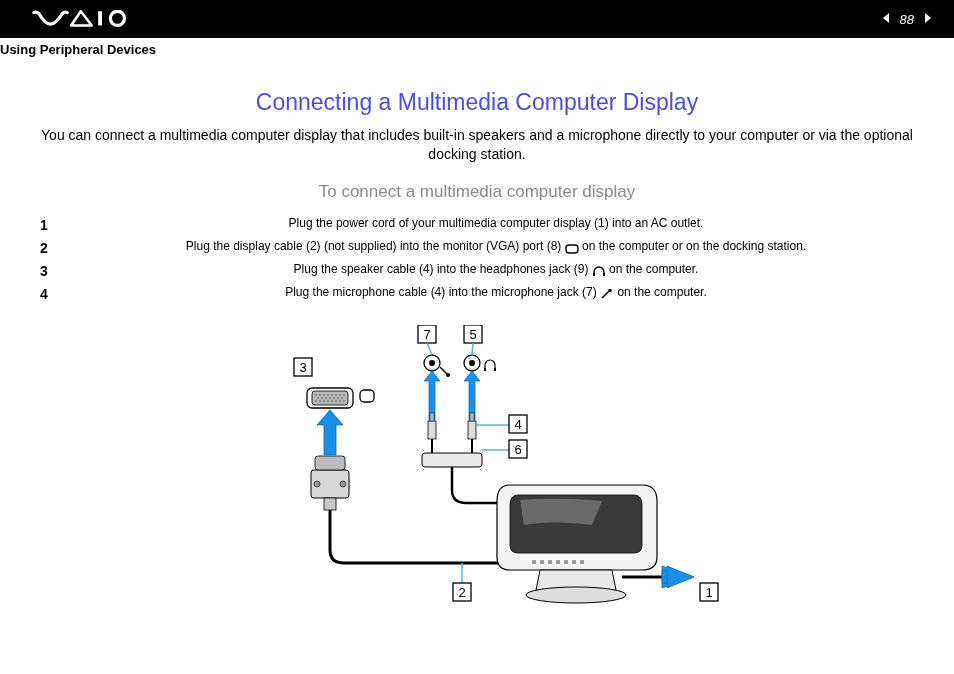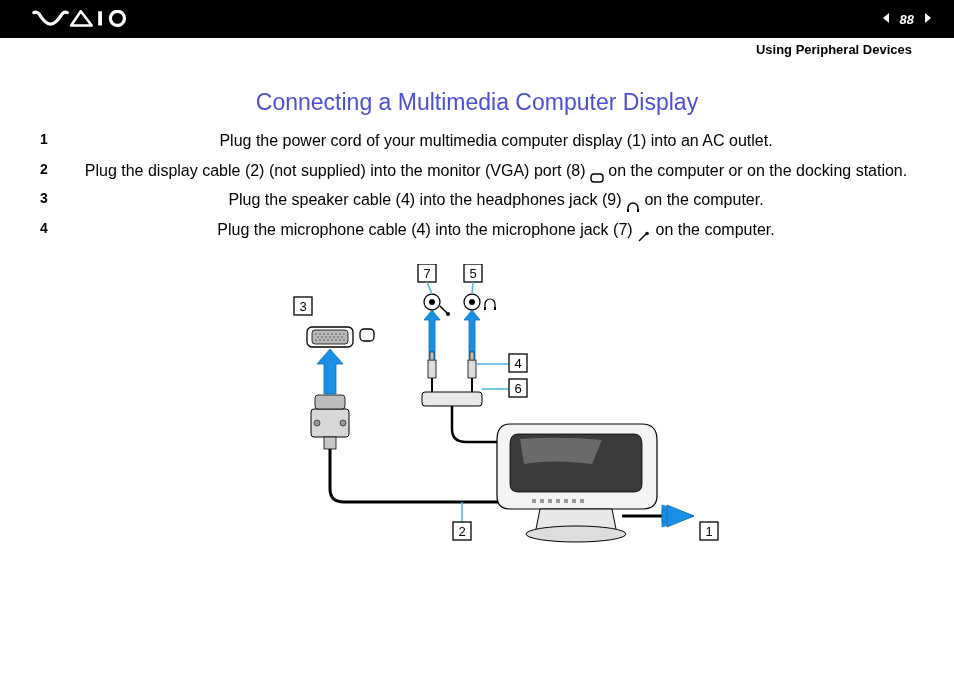--- a/index.html
+++ b/index.html
@@ -24,23 +24,23 @@
   .header-right {
     display: flex;
     align-items: center;
     gap: 8px;
   }
   .nav-prev, .nav-next {
     color: #fff;
     font-size: 12px;
     cursor: pointer;
   }
-  .page-num { color: #fff; font-style: italic; font-weight: bold; font-size: 13px; }
+  .page-num { color: #fff; font-style: italic; font-weight: normal; font-size: 13px; }
   .breadcrumb {
-    text-align: right;
+    text-align: left;
     font-size: 13px;
     font-weight: bold;
     padding: 4px 42px 2px 0;
     color: #000;
   }
   .content { padding: 30px 40px 10px 40px; text-align: center; }
   .title {
     color: #4b4fd5;
     font-size: 23px;
     font-weight: normal;
@@ -53,21 +53,21 @@
   }
   .subtitle {
     color: #8a8a8a;
     font-size: 17px;
     font-weight: normal;
     margin-bottom: 10px;
   }
   ol.steps {
     list-style: none;
     counter-reset: step;
-    font-size: 16px;
+    font-size: 12px;
     margin-top: 12px;
   }
   ol.steps li {
     counter-increment: step;
     padding-left: 38px;
     position: relative;
     line-height: 1.6;
     margin-bottom: 4px;
   }
   ol.steps li::before {
@@ -110,20 +110,22 @@
           <path d="M3 1 L9 6 L3 11 Z" fill="#fff"></path>
         </svg>
     </span>
   </div>
 </div>
 
 <div class="breadcrumb">Using Peripheral Devices</div>
 
 <div class="content">
   <h1 class="title">Connecting a Multimedia Computer Display</h1>
+  <p class="intro">You can connect a multimedia computer display that includes built-in speakers and a microphone directly to your computer or via the optional docking station.</p>
+  <h2 class="subtitle">To connect a multimedia computer display</h2>
 
   <ol class="steps">
     <li>
       <span>Plug the power cord of your multimedia computer display (1) into an AC outlet.</span>
     </li>
     <li>
       <span>Plug the display cable (2) (not supplied) into the monitor (VGA) port (8) </span>
       <span class="inline-icon">
         <svg viewBox="0 0 14 10">
             <rect x="1" y="1" width="12" height="8" rx="3" fill="none" stroke="#000" stroke-width="1.4"></rect>

